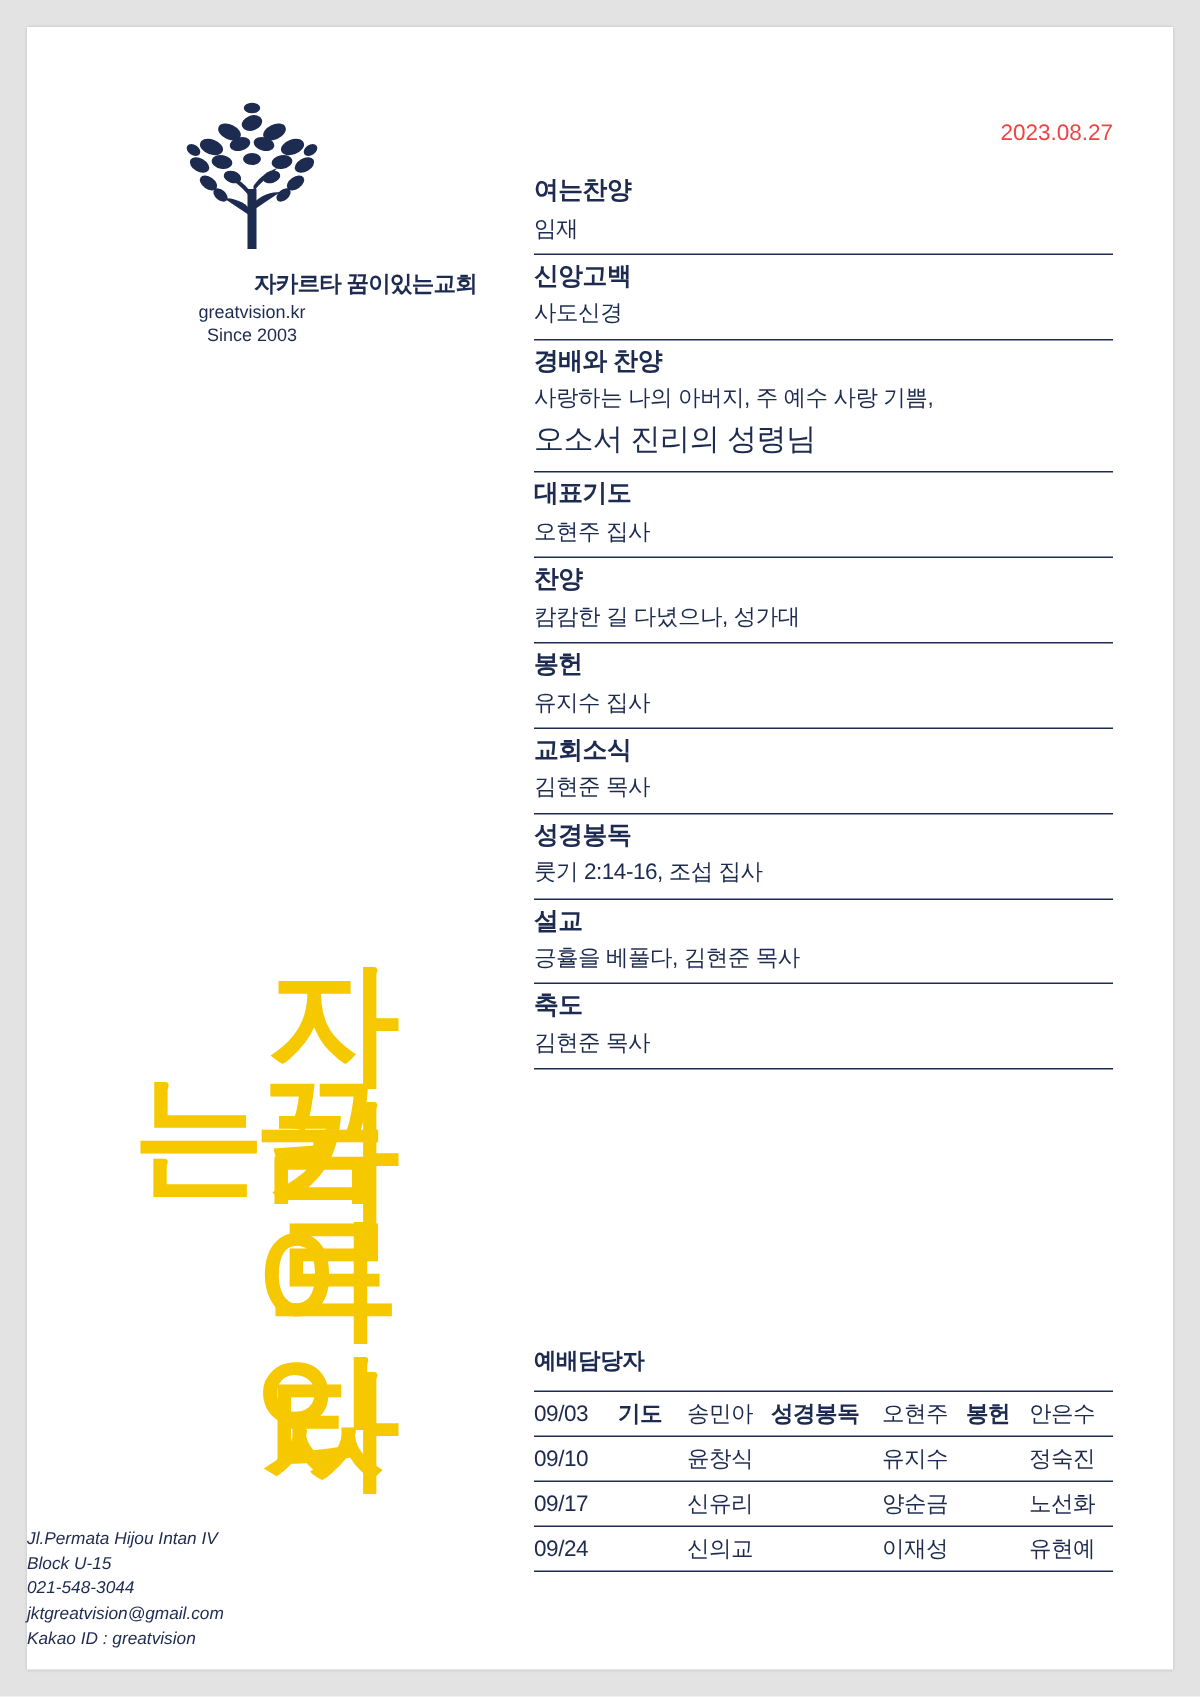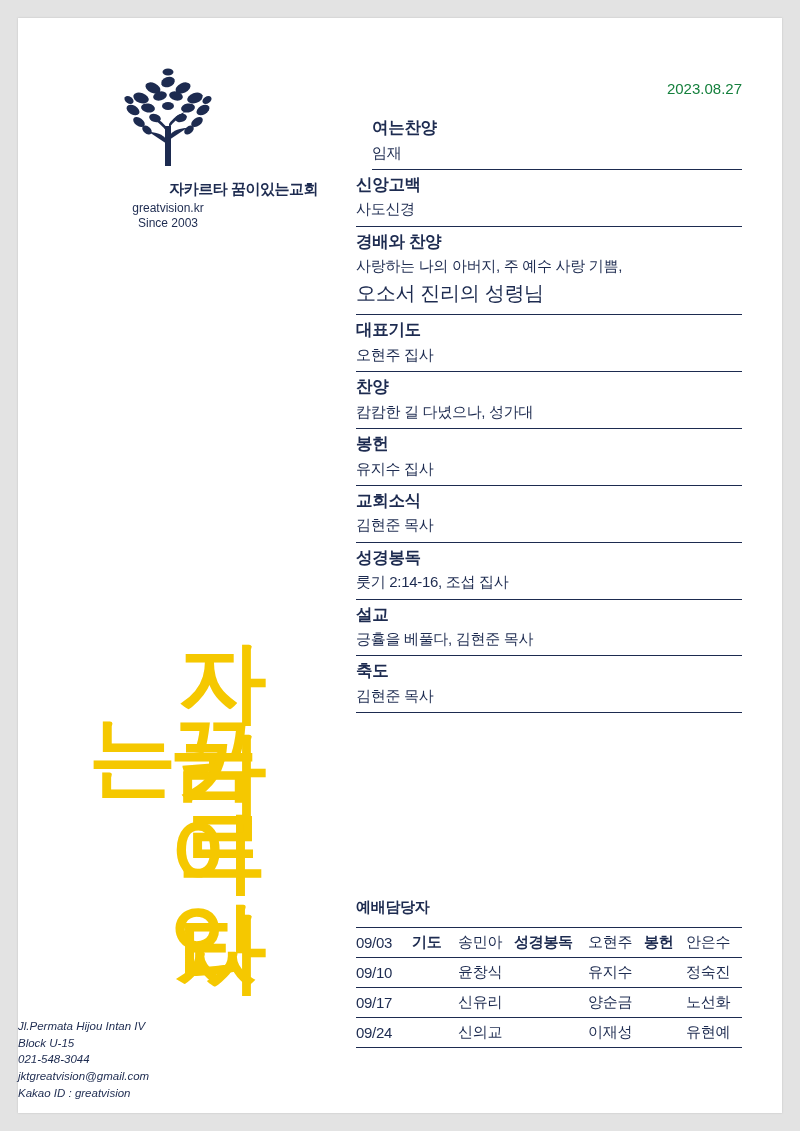--- a/index.html
+++ b/index.html
@@ -104,35 +104,34 @@
     left: 320px;
     top: 0;
     width: 404px;
     height: 100%;
   }
   .date {
     position: absolute;
     right: 0;
     top: 62px;
     font-size: 15px;
-    color: #15803d;
+    color: #ef4444;
   }
   .order-list {
     position: absolute;
     left: 18px;
     top: 95px;
     width: 386px;
   }
   .order-item {
     border-bottom: 1px solid #1d2b50;
     padding: 2px 0 5px 0;
   }
   .order-item:first-child {
     border-top: none;
-    margin-left: 16px;
   }
   .order-title {
     font-size: 16.5px;
     font-weight: bold;
     color: #1d2b50;
     letter-spacing: -0.3px;
     line-height: 1.55;
   }
   .order-desc {
     font-size: 15px;

